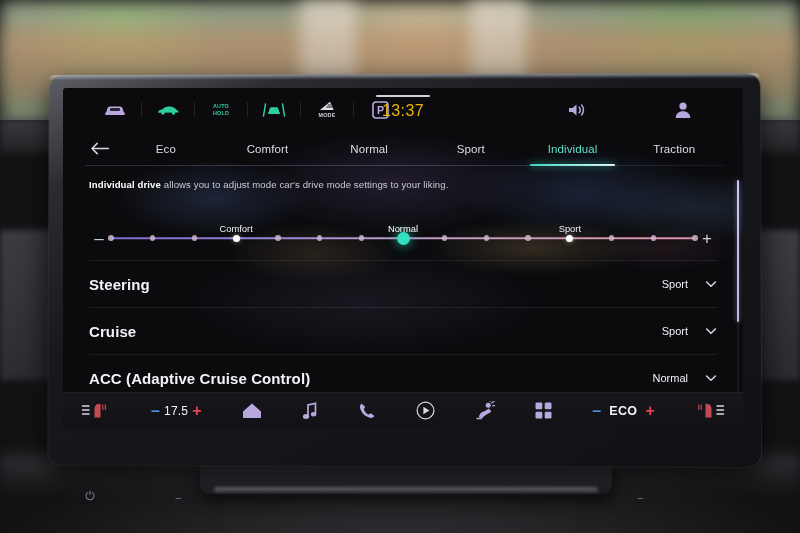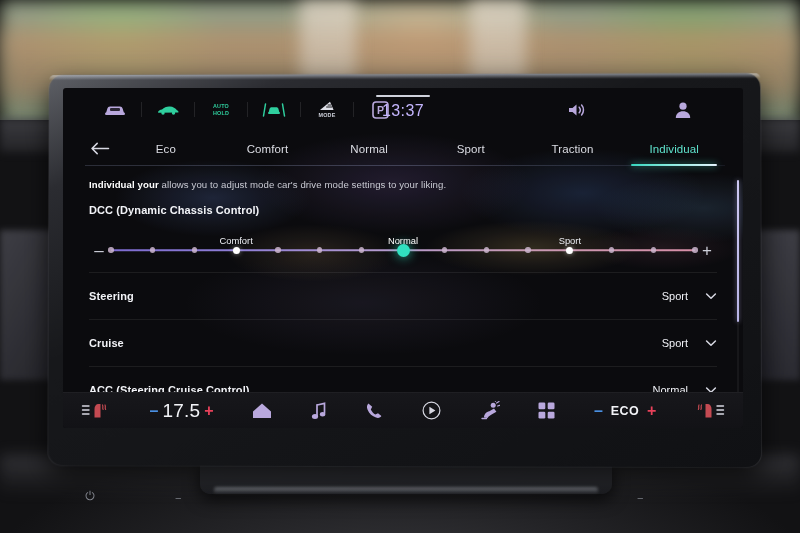--- a/index.html
+++ b/index.html
@@ -118,21 +118,21 @@
     width:52px; height:30px; display:flex; align-items:center; justify-content:center;
     cursor:pointer;
   }
   .sb-sep { width:1px; height:15px; background:rgba(255,255,255,.10); }
   .sb-tiny-label{ font-size:5.4px; font-weight:bold; letter-spacing:.2px; line-height:6.2px; text-align:center; }
   #clock-wrap{
     position:absolute; left:50%; transform:translateX(-50%); top:7px;
     display:flex; flex-direction:column; align-items:center;
   }
   .clock-bar{ width:54px; height:1.7px; background:#cfd2dc; border-radius:1px; margin-bottom:5px; }
-  #clock { font-size:16px; color:#c4b5fd; letter-spacing:.4px; font-weight:500; }
+  #clock { font-size:16px; color:#eab308; letter-spacing:.4px; font-weight:500; }
   .sb-right { margin-left:auto; display:flex; align-items:center; gap:54px; padding-right:8px; }
 
   
   #tabbar {
     position:relative; height:35px; display:flex; align-items:center;
     padding:0 18px 0 22px; z-index:6;
   }
   #back-btn {
     width:30px; height:30px; border-radius:50%; display:flex; align-items:center; justify-content:center;
     cursor:pointer; flex:0 0 auto;
@@ -192,21 +192,21 @@
     position:absolute; bottom:26px; transform:translateX(-50%);
     font-size:9.4px; color:#eef0f5; white-space:nowrap;
   }
   .tick-label.current { color:#ffffff; }
 
   
   .row {
     height:47px; display:flex; align-items:center; justify-content:space-between;
     border-top:1px solid rgba(255,255,255,.075); cursor:pointer;
   }
-  .row-label { font-size:11px; color:#f2f3f7; font-weight:bold; letter-spacing:.1px; }
+  .row-label { font-size:15px; color:#f2f3f7; font-weight:bold; letter-spacing:.1px; }
   .row-right { display:flex; align-items:center; gap:17px; }
   .row-value { font-size:11px; color:#f0f1f6; }
   .chev { width:12px; height:12px; }
 
   
   #scrollbar {
     position:absolute; right:4px; top:92px; width:2.5px; height:232px;
     background:rgba(255,255,255,.05); border-radius:2px; z-index:7;
   }
   #scrollthumb {
@@ -218,21 +218,21 @@
   
   #dock {
     position:absolute; left:0; bottom:0; width:680px; height:36px; z-index:8;
     background:linear-gradient(180deg,#17171b 0%,#121216 100%);
     border-top:1px solid rgba(255,255,255,.06);
     display:flex; align-items:center; padding:0 18px;
   }
   .dock-grp { display:flex; align-items:center; cursor:pointer; }
   .dock-spacer { flex:1; }
   .dock-ico { display:flex; align-items:center; justify-content:center; cursor:pointer; }
-  .temp-val { font-size:19px; color:#f2f3f7; margin:0 4px; letter-spacing:.2px; }
+  .temp-val { font-size:12px; color:#f2f3f7; margin:0 4px; letter-spacing:.2px; }
   .eco-val { font-size:12.5px; color:#f2f3f7; margin:0 8px; font-weight:bold; letter-spacing:.4px; }
   .sign-minus { color:#4a90e2; font-size:16px; line-height:1; font-weight:bold; }
   .sign-plus  { color:#e8415a; font-size:16px; line-height:1; font-weight:bold; }
 </style>
 </head>
 <body>
 
 <div id="photo-bg">
   <div class="bg-sky"></div>
   <div class="bg-wall"></div>
@@ -346,39 +346,38 @@
       </div>
       <div class="tab">
         <span>Comfort</span>
       </div>
       <div class="tab">
         <span>Normal</span>
       </div>
       <div class="tab">
         <span>Sport</span>
       </div>
-      <div class="tab">
-        <span>Traction</span>
-      </div>
       <div class="tab active">
         <span>Individual</span>
         <span class="under"></span>
       </div>
+      <div class="tab">
+        <span>Traction</span>
+      </div>
     </div>
     <div class="tabbar-rule"></div>
   </div>
 
   <div id="content">
 
     <div id="desc">
-      <b>Individual your</b><span> allows you to adjust mode car's drive mode settings to your liking.</span>
+      <b>Individual drive</b><span> allows you to adjust mode car's drive mode settings to your liking.</span>
     </div>
 
     <div id="dcc-block">
-      <div class="section-title">DCC (Dynamic Chassis Control)</div>
 
       <div id="slider-area">
         <div class="slider-minus">–</div>
         <div class="slider-plus">+</div>
         <div id="track-wrap">
           <div id="track"></div>
 
         <div class="tick" style="left: 0%;"></div>
             <div class="tick" style="left: 7.14286%;"></div>
             <div class="tick" style="left: 14.2857%;"></div>
@@ -415,21 +414,21 @@
       <div class="row-label">Cruise</div>
       <div class="row-right">
         <div class="row-value">Sport</div>
         <svg class="chev" viewBox="0 0 12 12">
           <path d="M1.6 4 L6 8.3 L10.4 4" stroke="#d7d8e2" stroke-width="1.5" fill="none" stroke-linecap="round" stroke-linejoin="round"></path>
         </svg>
       </div>
     </div>
 
     <div class="row">
-      <div class="row-label">ACC (Steering Cruise Control)</div>
+      <div class="row-label">ACC (Adaptive Cruise Control)</div>
       <div class="row-right">
         <div class="row-value">Normal</div>
         <svg class="chev" viewBox="0 0 12 12">
           <path d="M1.6 4 L6 8.3 L10.4 4" stroke="#d7d8e2" stroke-width="1.5" fill="none" stroke-linecap="round" stroke-linejoin="round"></path>
         </svg>
       </div>
     </div>
   </div>
 
   <div id="scrollbar">

